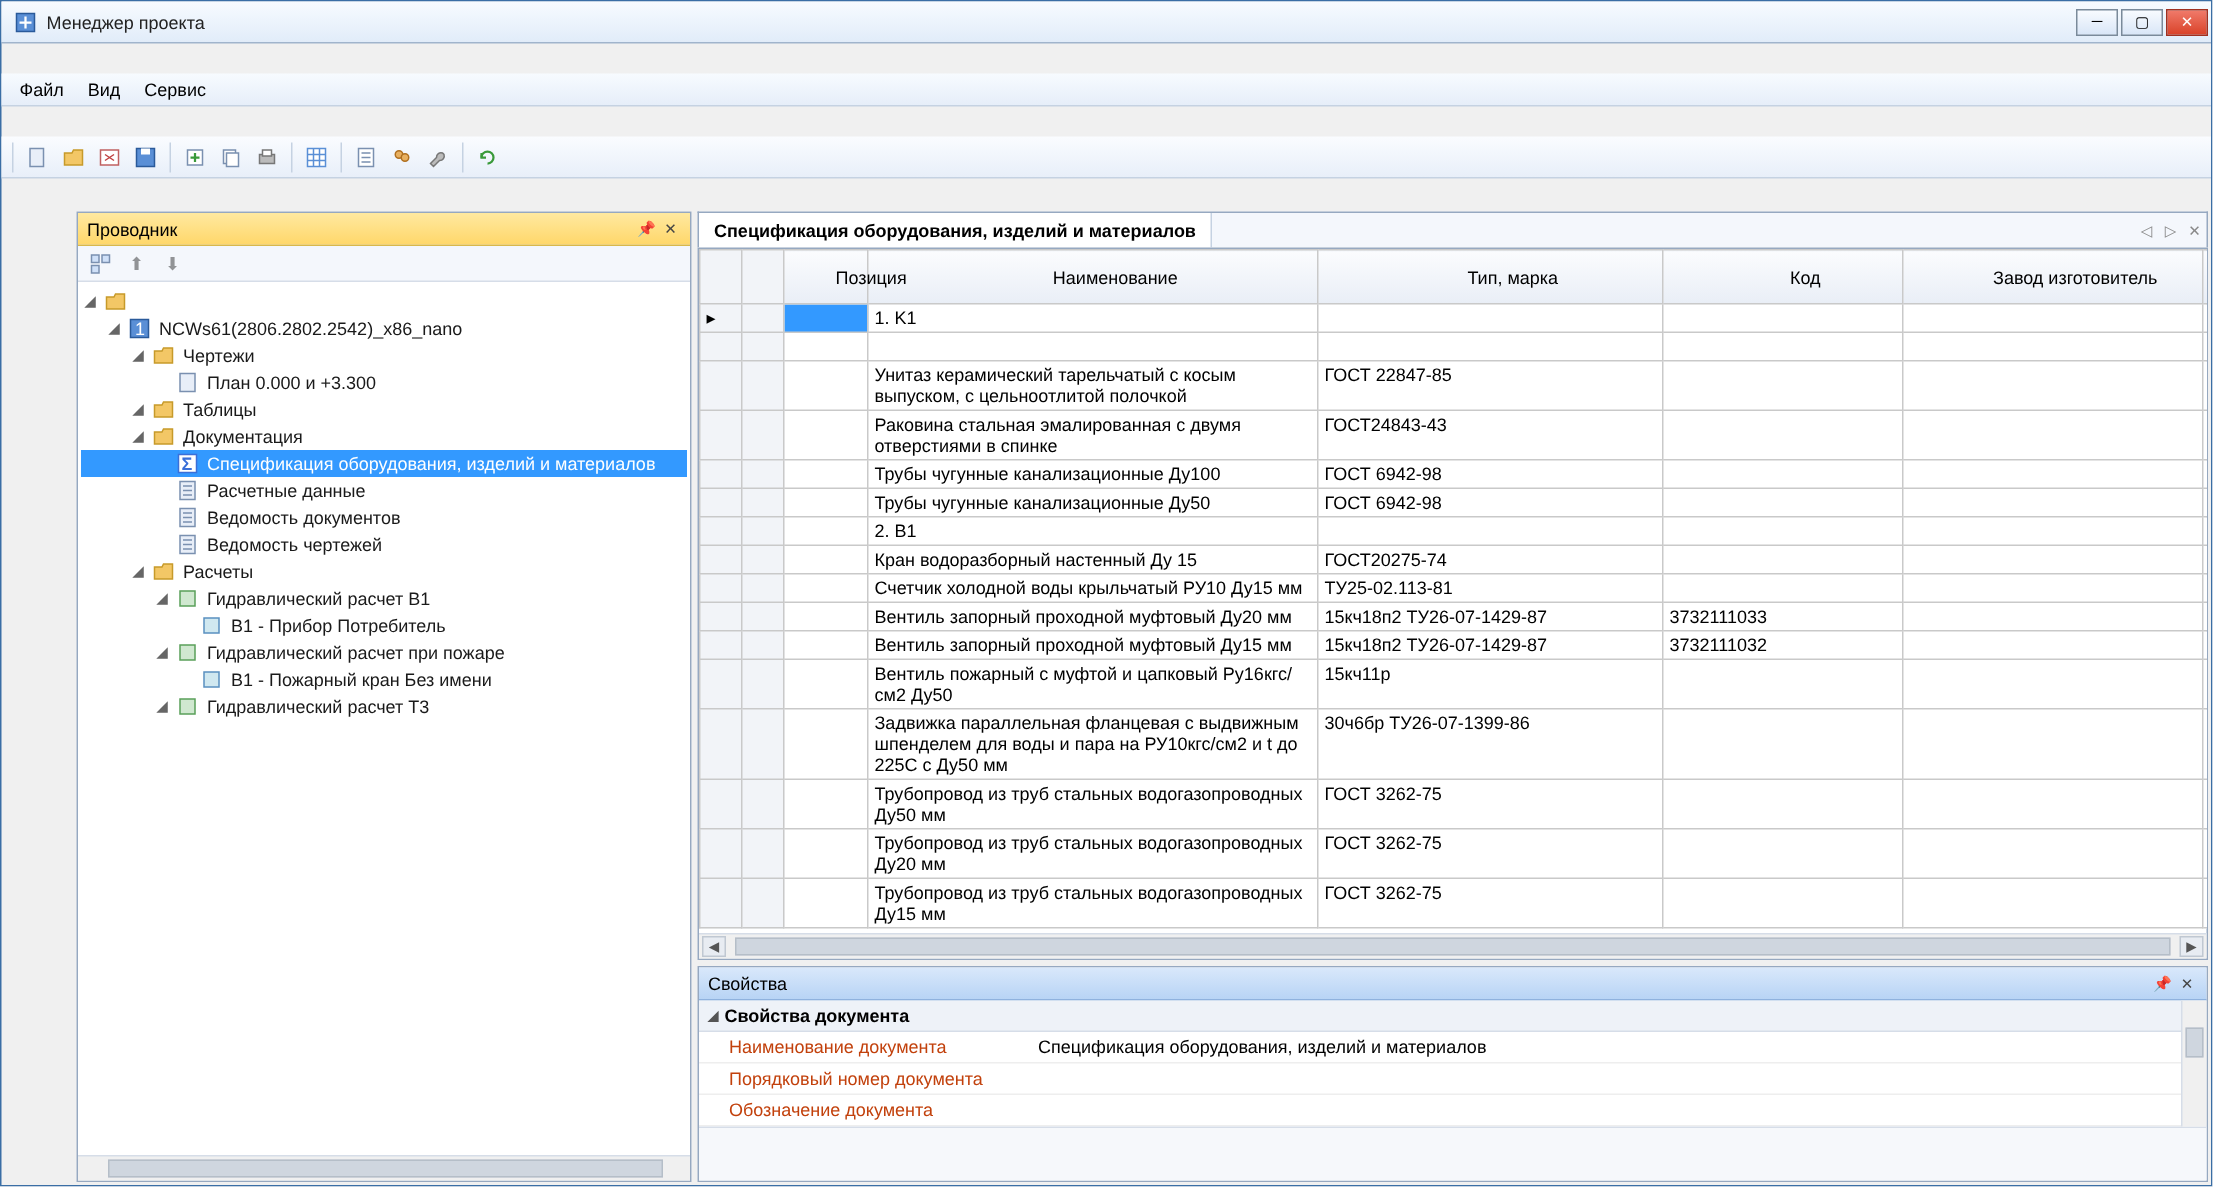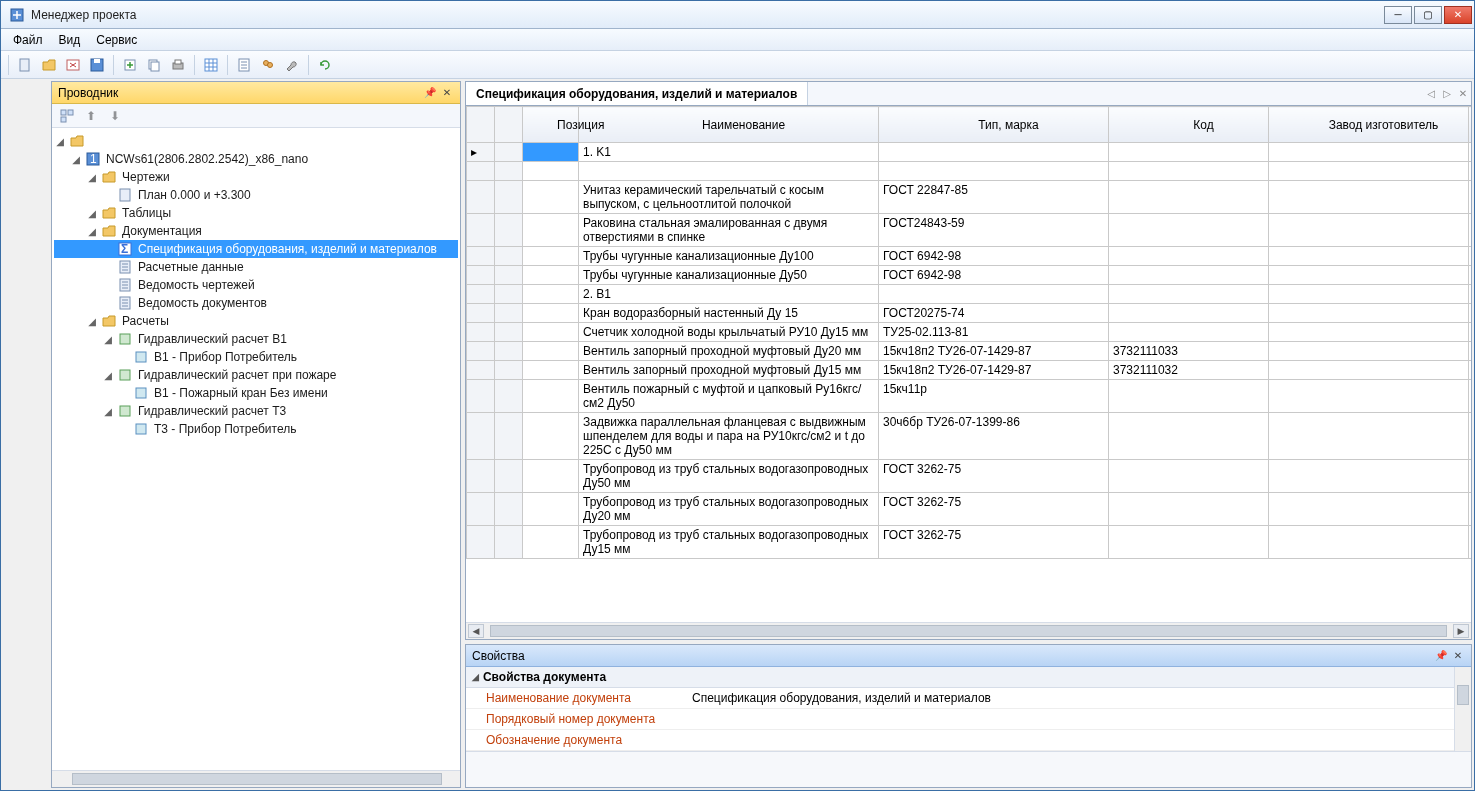--- a/index.html
+++ b/index.html
@@ -1,17 +1,17 @@
 <!DOCTYPE html>
 <html><head>
 <meta charset="utf-8">
 <style>
 * { box-sizing: border-box; margin: 0; padding: 0; font-family: "Segoe UI", Tahoma, sans-serif; font-size: 12px; }
 body { background: #fff; overflow: hidden; }
-.window { width: 1475px; height: 791px; border: 1px solid #3a6ea5; display: flex; flex-direction: column; background: #f0f0f0; }
+.window { width: 1475px; height: 791px; border: 1px solid #3a6ea5; display: flex; flex-direction: column; background: #f0f0f0; gap: 20px; }
 
 
 .titlebar { height: 28px; background: linear-gradient(#f7fbff,#e1ecf9); display: flex; align-items: center; padding: 0 2px; border-bottom: 1px solid #a0b4cc; }
 .titlebar .app-icon { width: 16px; height: 16px; margin: 0 6px; display:flex; align-items:center; justify-content:center; }
 .titlebar .title { flex: 1; color: #222; font-size: 12px; }
 .titlebar .winbtns { display: flex; }
 .winbtn { width: 28px; height: 18px; margin-left: 2px; border: 1px solid #7a8a9a; background: linear-gradient(#f8fbff,#d9e6f7); display:flex; align-items:center; justify-content:center; font-size:10px; cursor:pointer; }
 .winbtn.close { background: linear-gradient(#f07a6a,#d9432a); color:#fff; border-color:#a03020; }
 
 
@@ -306,33 +306,33 @@
                         </li>
                       <li>
                           <div class="trow">
                             <span class="ind" style="width:60px"></span>
                             <span class="ticon">
                               <svg width="14" height="14">
                                 <rect x="2" y="1" width="10" height="12" class="svg-file"></rect>
                                 <path d="M4 4h6M4 7h6M4 10h6" stroke="#7a90b0"></path>
                               </svg>
                             </span>
-                            <span class="tlabel">Ведомость чертежей</span>
+                            <span class="tlabel">Ведомость документов</span>
                           </div>
                         </li>
                       <li>
                           <div class="trow">
                             <span class="ind" style="width:60px"></span>
                             <span class="ticon">
                               <svg width="14" height="14">
                                 <rect x="2" y="1" width="10" height="12" class="svg-file"></rect>
                                 <path d="M4 4h6M4 7h6M4 10h6" stroke="#7a90b0"></path>
                               </svg>
                             </span>
-                            <span class="tlabel">Ведомость документов</span>
+                            <span class="tlabel">Ведомость чертежей</span>
                           </div>
                         </li>
                     </ul>
                   </li>
                   <li>
                     <div class="trow">
                         <span class="ind" style="width:32px"></span>
                         <span class="toggle">◢</span>
                         <span class="ticon">
                           <svg width="14" height="14">
@@ -396,33 +396,20 @@
                         <div class="trow">
                             <span class="ind" style="width:48px"></span>
                             <span class="toggle">◢</span>
                             <span class="ticon">
                               <svg width="14" height="14">
                                 <rect x="2" y="2" width="10" height="10" fill="#d0e8d0" stroke="#5aa05a"></rect>
                               </svg>
                             </span>
                             <span class="tlabel">Гидравлический расчет T3</span>
                           </div>
-                        <ul>
-                            <li>
-                              <div class="trow">
-                                <span class="ind" style="width:76px"></span>
-                                <span class="ticon">
-                                  <svg width="14" height="14">
-                                    <rect x="2" y="2" width="10" height="10" fill="#d0e8f0" stroke="#5a90c0"></rect>
-                                  </svg>
-                                </span>
-                                <span class="tlabel">T3 - Прибор Потребитель</span>
-                              </div>
-                            </li>
-                          </ul>
                       </li>
                     </ul>
                   </li>
                 </ul>
               </li>
             </ul>
           </li>
         </ul>
       </div>
       <div class="hscroll">
@@ -496,21 +483,21 @@
                   <td>ГОСТ 22847-85</td>
                   <td></td>
                   <td></td>
                   <td>шт.</td>
                 </tr>
                 <tr>
                   <td class="rowmark"></td>
                   <td class="rowmark"></td>
                   <td class=""></td>
                   <td>Раковина стальная эмалированная с двумя отверстиями в спинке</td>
-                  <td>ГОСТ24843-59</td>
+                  <td>ГОСТ24843-43</td>
                   <td></td>
                   <td></td>
                   <td>шт.</td>
                 </tr>
                 <tr>
                   <td class="rowmark"></td>
                   <td class="rowmark"></td>
                   <td class=""></td>
                   <td>Трубы чугунные канализационные Ду100</td>
                   <td>ГОСТ 6942-98</td>

